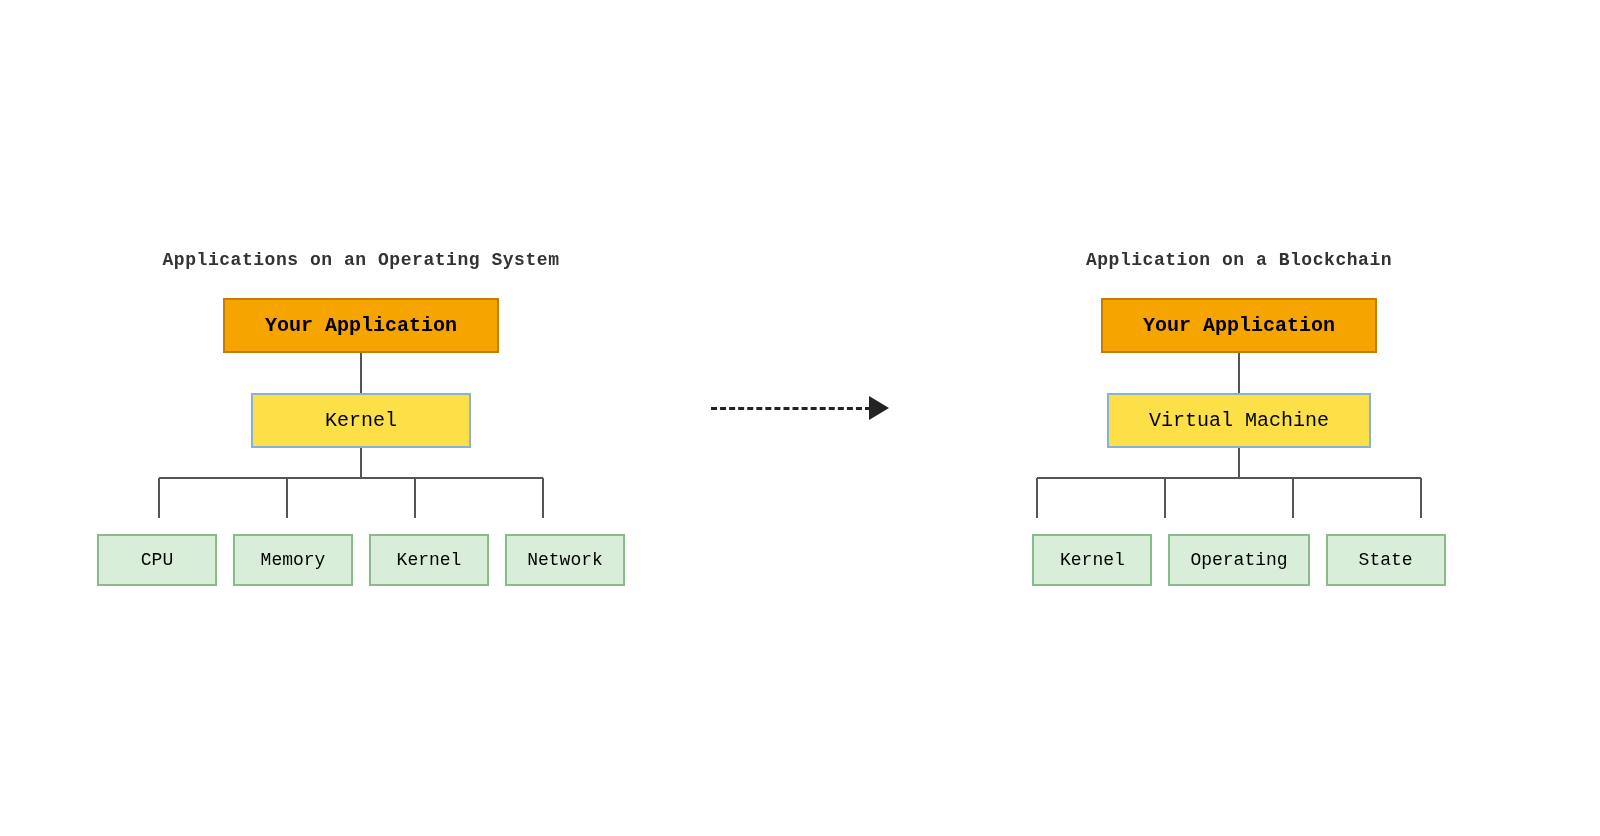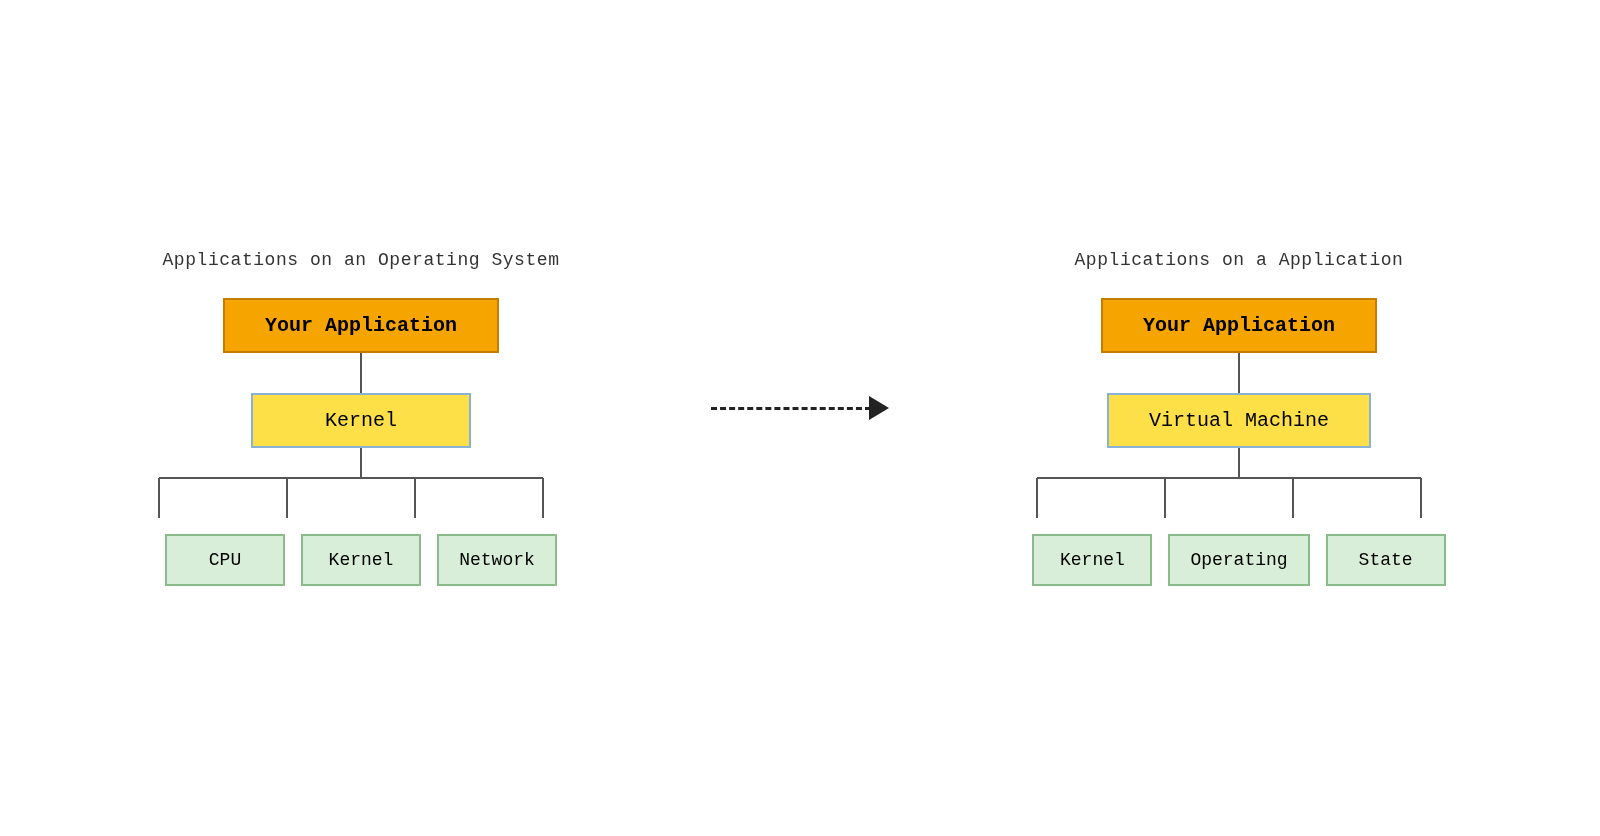--- a/index.html
+++ b/index.html
@@ -30,20 +30,21 @@
       align-items: center;
       gap: 0;
     }
 
     .diagram-title {
       font-size: 18px;
       color: #333;
       letter-spacing: 0.03em;
       margin-bottom: 28px;
       text-align: left;
+      font-weight: bold;
     }
 
     .box-orange {
       background: #f5a400;
       border: 2px solid #c47d00;
       color: #000;
       padding: 14px 40px;
       font-size: 20px;
       font-family: 'Courier New', Courier, monospace;
       font-weight: bold;
@@ -140,33 +141,34 @@
         <line x1="68" y1="30" x2="452" y2="30" stroke="#555" stroke-width="2"></line>
 
         <line x1="68" y1="30" x2="68" y2="70" stroke="#555" stroke-width="2"></line>
         <line x1="196" y1="30" x2="196" y2="70" stroke="#555" stroke-width="2"></line>
         <line x1="324" y1="30" x2="324" y2="70" stroke="#555" stroke-width="2"></line>
         <line x1="452" y1="30" x2="452" y2="70" stroke="#555" stroke-width="2"></line>
       </svg>
 
       <div class="leaf-nodes">
         <div class="box-green">CPU</div>
+        <div class="box-green">Memory</div>
         <div class="box-green">Kernel</div>
         <div class="box-green">Network</div>
       </div>
     </div>
   </div>
 
   <div class="arrow-section">
     <div class="arrow-line"></div>
     <div class="arrow-head"></div>
   </div>
 
   <div class="diagram">
-    <div class="diagram-title">Applications on a Application</div>
+    <div class="diagram-title">Application on a Blockchain</div>
 
     <div class="tree-section">
 
       <div class="box-orange">Your Application</div>
 
       <div class="vertical-line"></div>
 
       <div class="box-blue">Virtual Machine</div>
 
       <svg class="tree-svg" width="540" height="70" viewBox="0 0 540 70">

